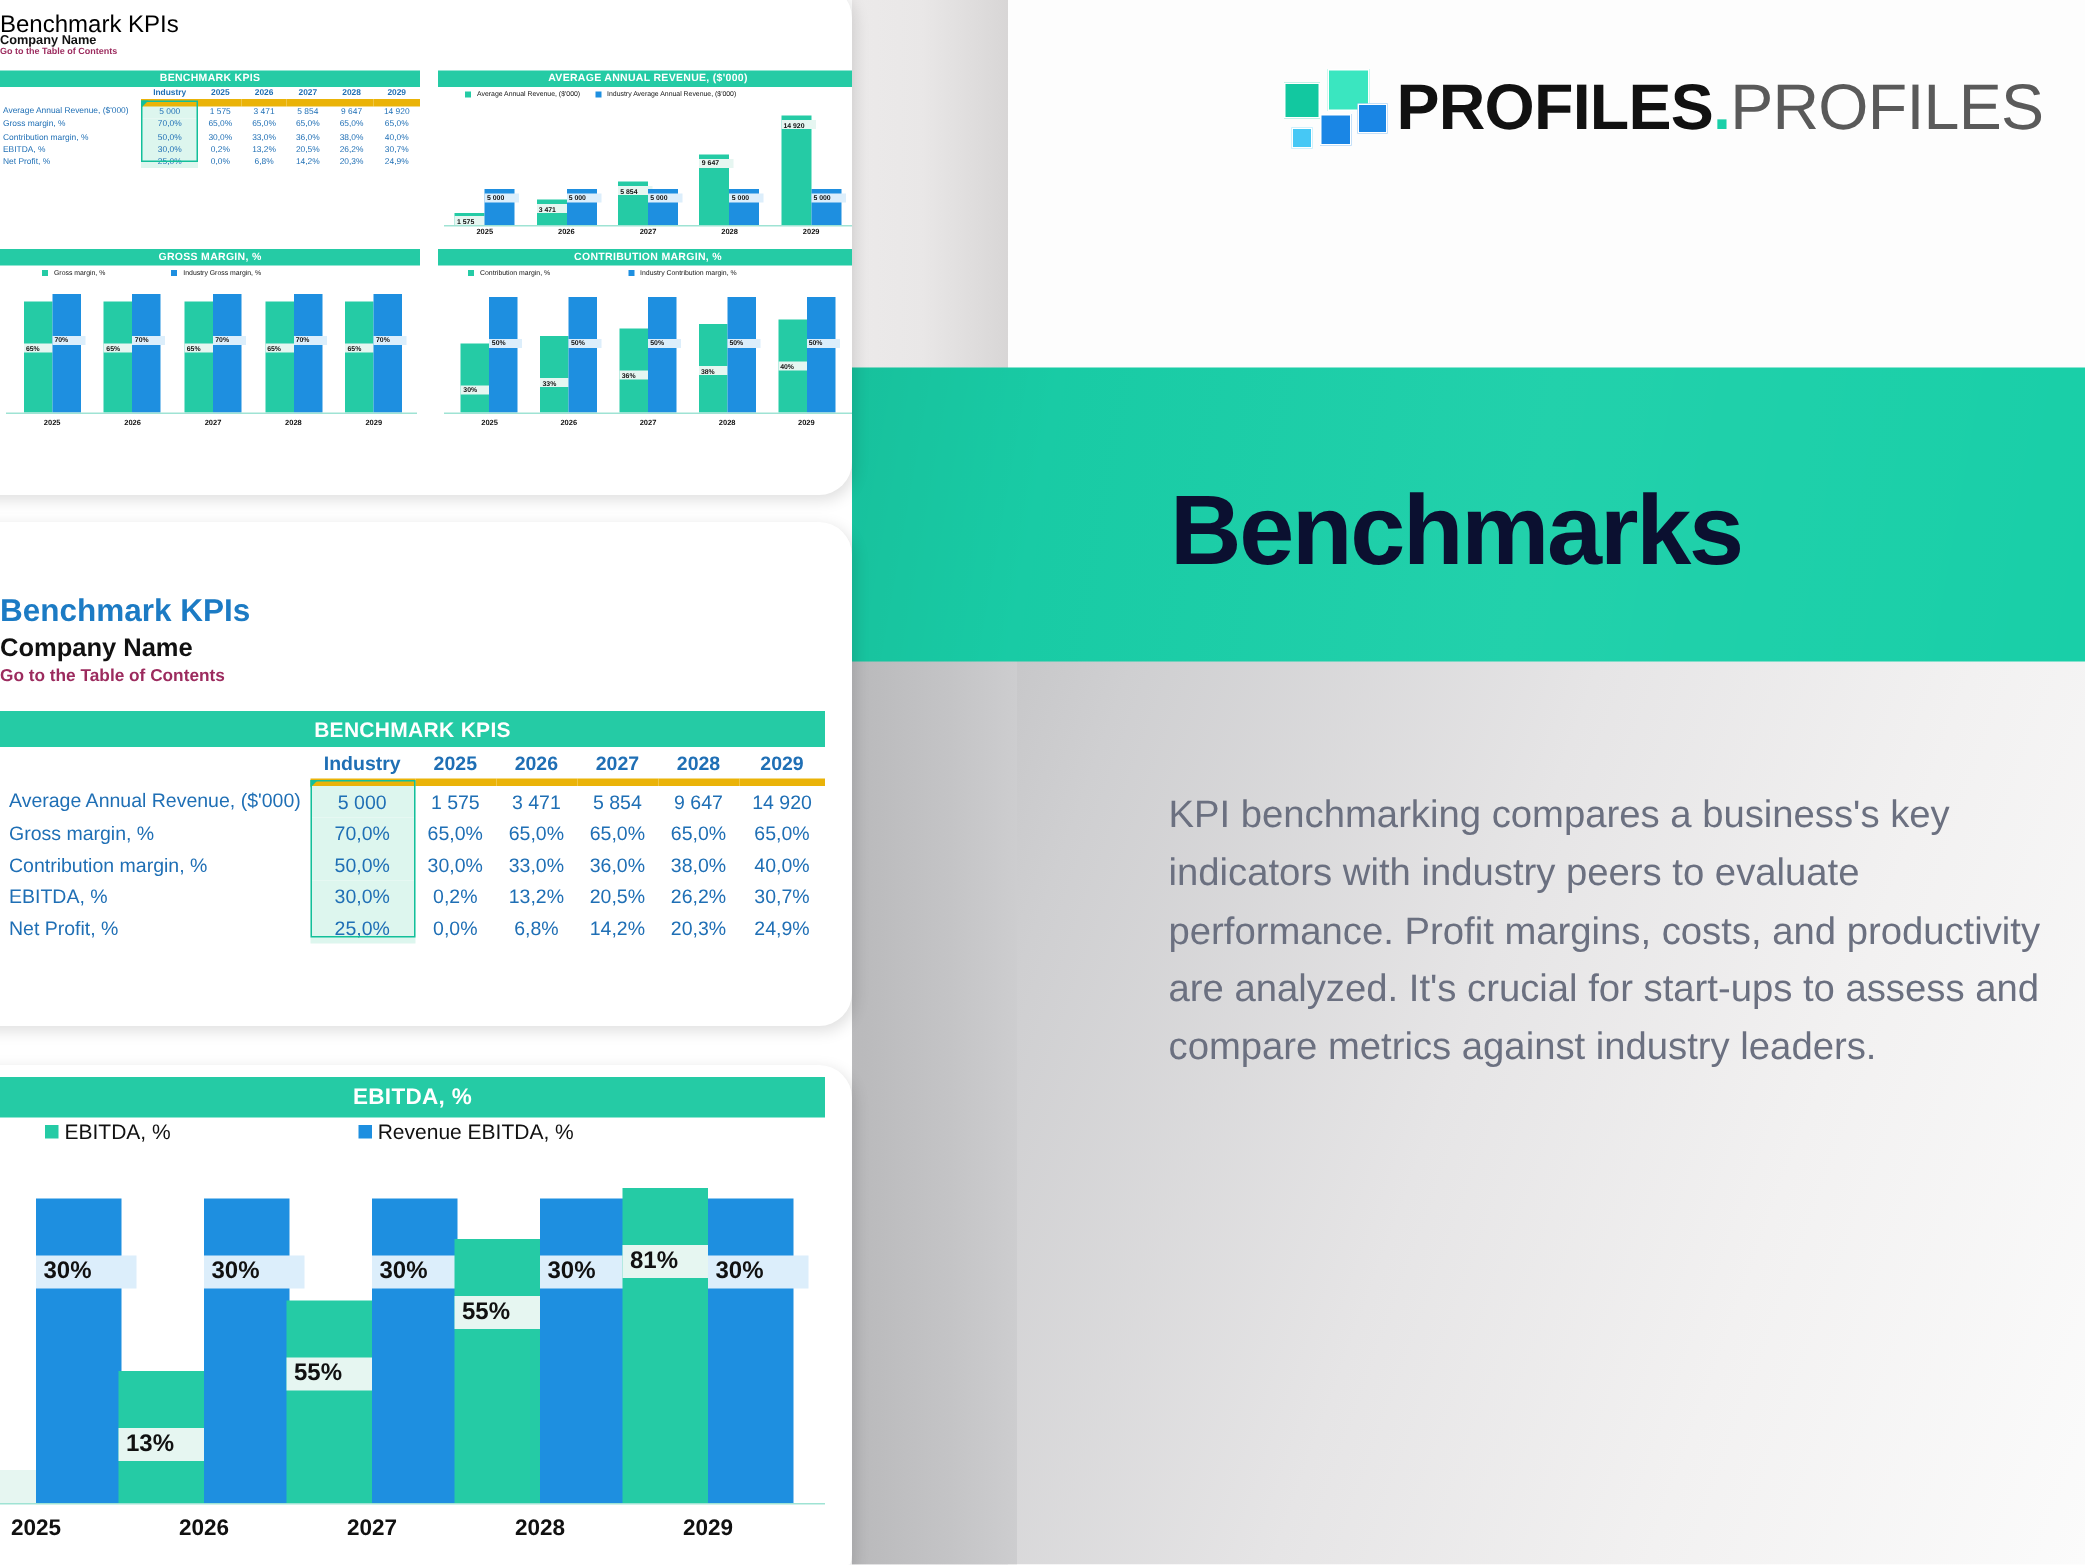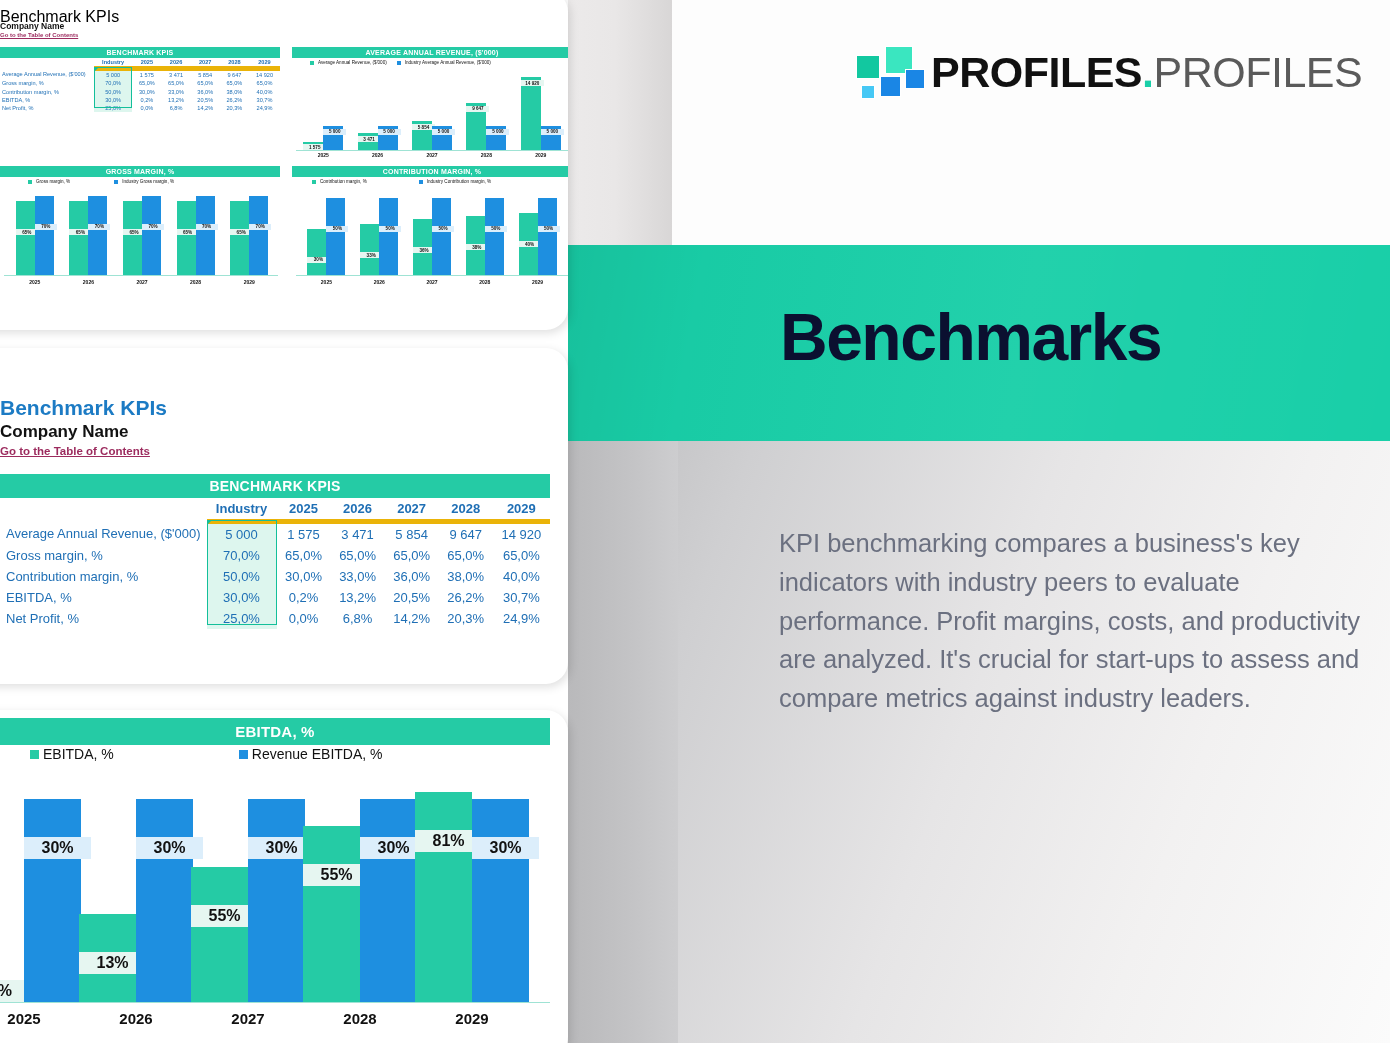--- a/index.html
+++ b/index.html
@@ -40,21 +40,21 @@
   .sq3{left:25px; top:31px; width:21px;height:21px; background:#1a86e5;}
   .sq4{left:50px; top:24px; width:20px;height:20px; background:#1a86e5;}
   .sq5{left:6px;  top:40px; width:14px;height:14px; background:#46c8f5;}
   .logo-text{font-size:43px;letter-spacing:-0.5px;white-space:nowrap;line-height:1;}
   .logo-text .b1{font-weight:bold;color:#111111;}
   .logo-text .dot{font-weight:bold;color:#19cfa8;}
   .logo-text .b2{font-weight:normal;color:#5a5a5a;}
 
   
   .page-title{
-    position:absolute;left:780px;top:304px;
+    position:absolute;left:780px;top:320px;
     font-size:66px;font-weight:bold;color:#0b1030;letter-spacing:-1.5px;line-height:1;
   }
   .page-para{
     position:absolute;left:779px;top:524px;width:585px;
     font-size:25.5px;line-height:1.52;color:#6b7080;
   }
 
   
   .card{
     position:absolute;left:-18px;background:#ffffff;
@@ -64,21 +64,21 @@
   }
   #card-top   {top:-10px; width:586px;height:340px;}
   #card-mid   {top:348px; width:586px;height:336px;}
   #card-bottom{top:710px; width:586px;height:348px;}
 
   .card-inner{position:absolute;left:18px;top:0;right:0;bottom:0;}
 
   
   .sheet-title{color:#1c7bc4;font-weight:bold;}
   .sheet-sub{color:#111;font-weight:bold;}
-  .sheet-link{color:#9c2b5e;font-weight:bold;text-decoration:underline;}
+  .sheet-link{color:#9c2b5e;font-weight:bold;}
 
   .panel-head{
     background:#25cba5;color:#ffffff;font-weight:bold;text-align:center;
     letter-spacing:0.2px;
   }
 
   table.kpi{border-collapse:collapse;}
   table.kpi td,table.kpi th{color:#1f6fb5;white-space:nowrap;}
   table.kpi th{font-weight:bold;text-align:center;border-bottom:5px solid #eab308;}
   table.kpi td.lbl{text-align:left;font-weight:normal;}
@@ -90,21 +90,21 @@
   .legend .li{display:flex;align-items:center;color:#111;white-space:nowrap;}
   .legend .sw{display:inline-block;margin-right:4px;}
   .sw-green{background:#25cba5;}
   .sw-blue{background:#1e8fe0;}
   .plot{position:absolute;}
   .bar{position:absolute;bottom:0;}
   .bar.green{background:#25cba5;}
   .bar.blue{background:#1e8fe0;}
   .dlabel{
     position:absolute;background:#e6f6f1;color:#111;font-weight:bold;
-    text-align:center;white-space:nowrap;
+    text-align:left;white-space:nowrap;
   }
   .dlabel.b{background:#dceefb;}
   .axis{position:absolute;border-top:1px solid #9fe3d4;}
   .xtick{position:absolute;text-align:center;color:#111;font-weight:bold;}
   #card-top .sheet-sub{font-size:8.5px;}
   #card-top .sheet-link{font-size:6px;}
   #card-top .panel-head{font-size:7px;padding:2px 0;}
   #card-top table.kpi td,#card-top table.kpi th{font-size:5.6px;padding:1.1px 2px;}
   #card-top .legend .li{font-size:4.6px;}
   #card-top .legend .sw{width:4px;height:4px;}

